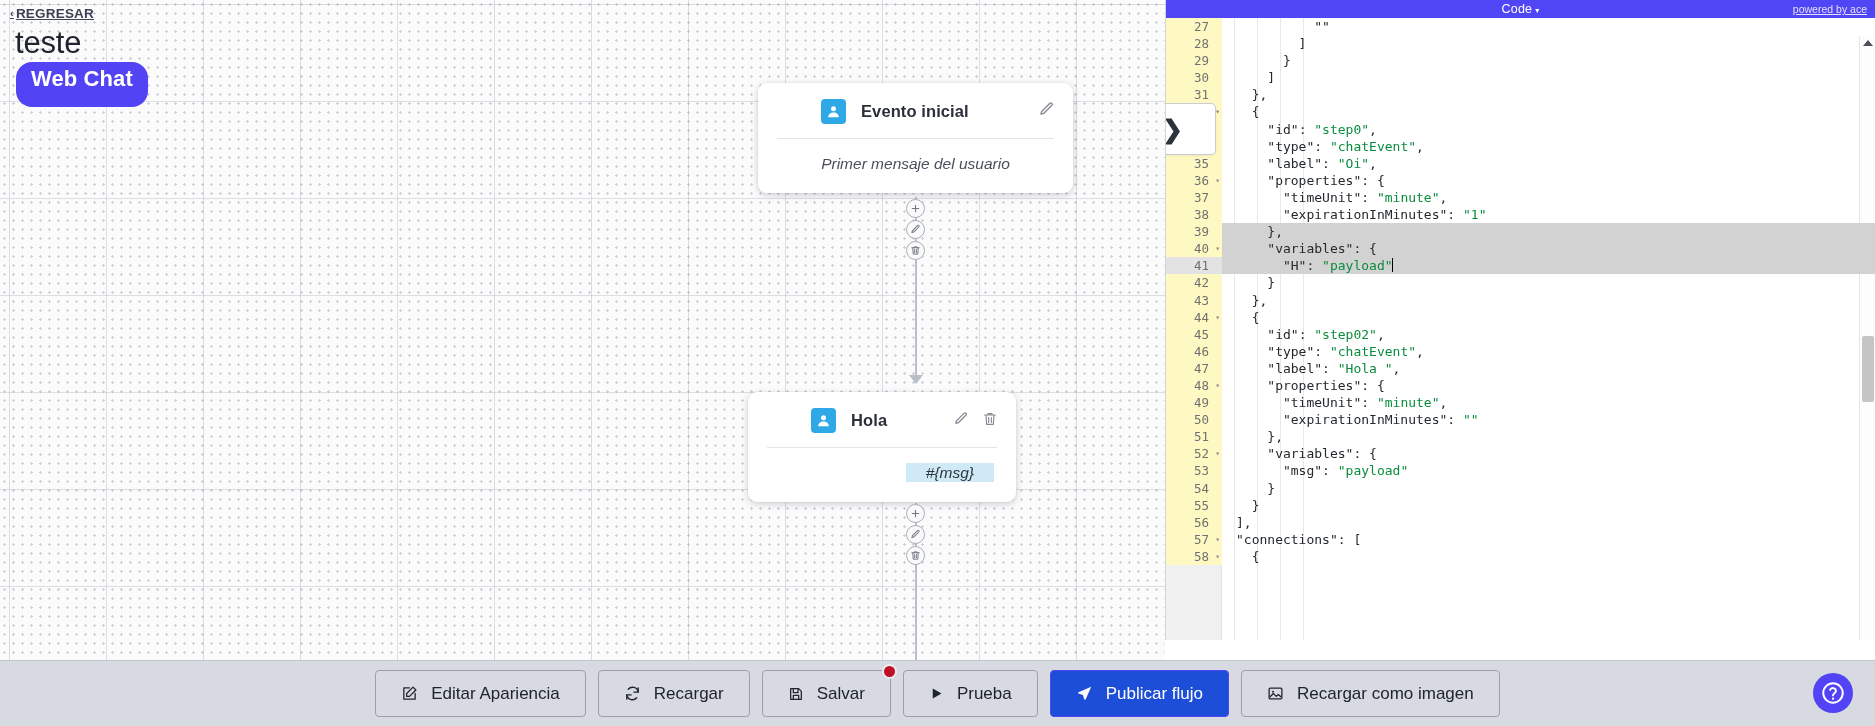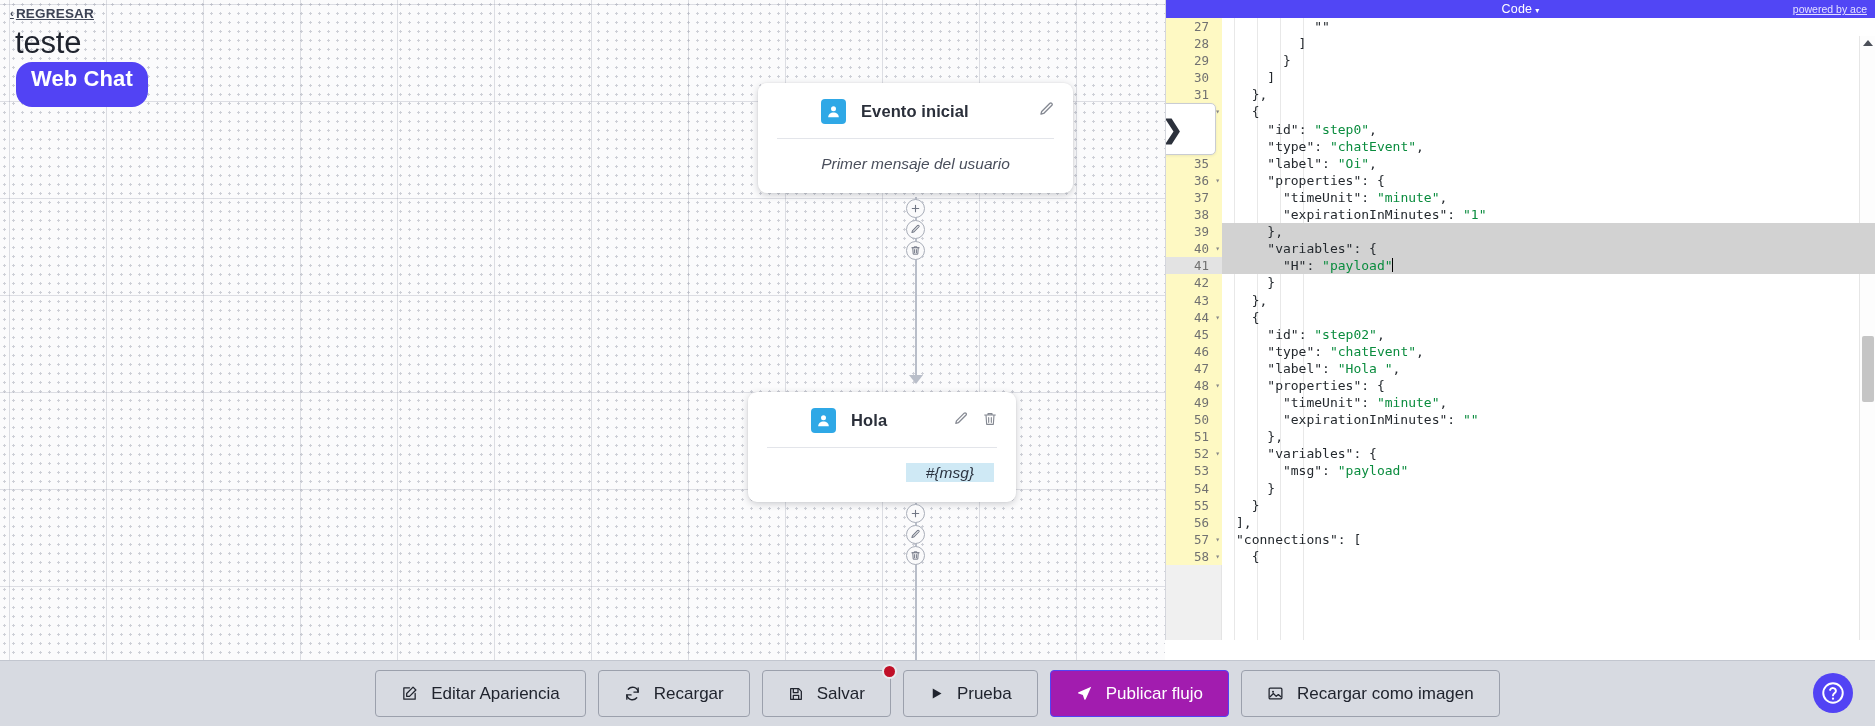--- a/index.html
+++ b/index.html
@@ -214,21 +214,21 @@
   }
   .tb-btn {
     position: relative;
     height: 47px; padding: 0 25px;
     background: #d7dae1; border: 1px solid #9ba0ac;
     border-radius: 4px; cursor: pointer;
     display: flex; align-items: center; gap: 13px;
     font-size: 17px; color: #20242e; text-align: center;
   }
   .tb-btn.primary {
-    background: #a21caf; border-color: #5243f4; color: #fff;
+    background: #1d4ed8; border-color: #5243f4; color: #fff;
   }
   .tb-ico { display: flex; align-items: center; }
   .badge-dot {
     position: absolute; right: -7px; top: -7px;
     width: 15px; height: 15px; border-radius: 50%;
     background: #c01028; border: 2px solid #e9ebef;
   }
 
   #help-btn {
     position: absolute; right: 22px; bottom: 13px;

